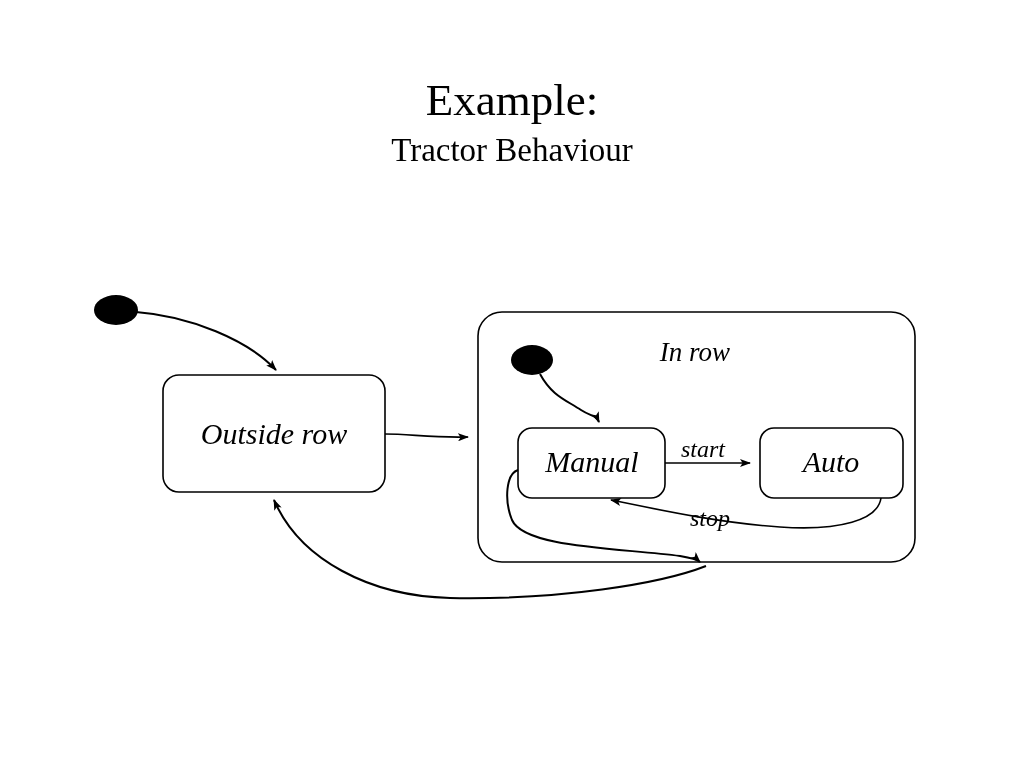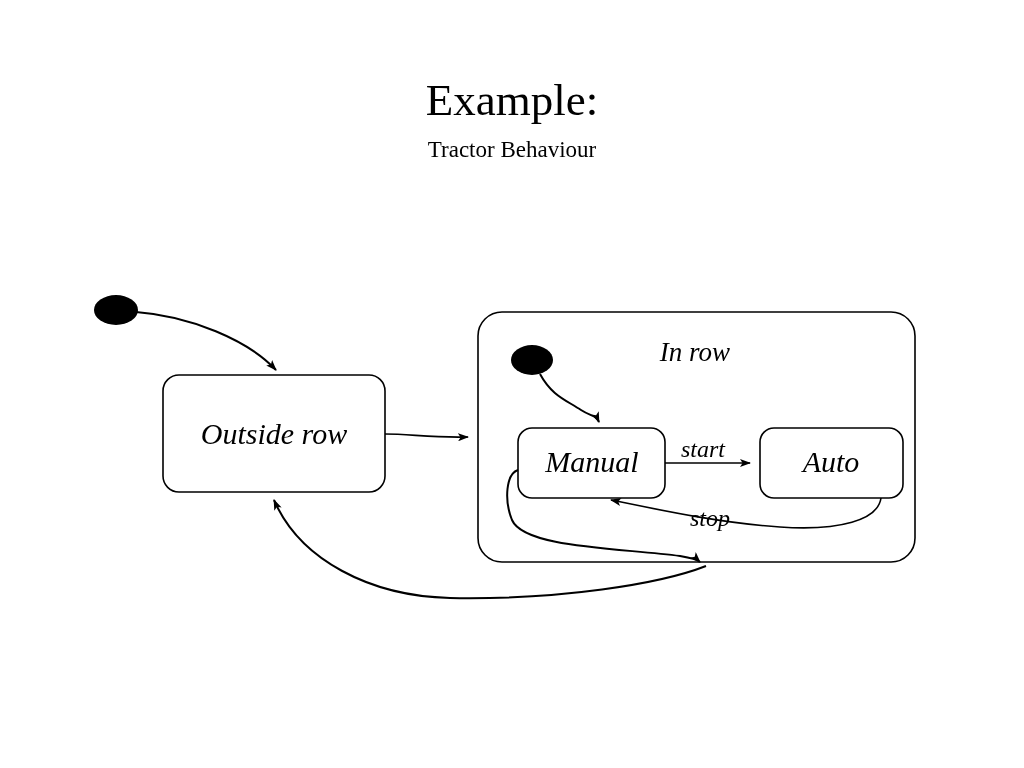--- a/index.html
+++ b/index.html
@@ -25,21 +25,21 @@
   }
   #slide-title {
     font-size: 45px;
     line-height: 52px;
     color: #000000;
     font-weight: normal;
     margin: 0;
     font-family: "Liberation Serif", "DejaVu Serif", serif;
   }
   #slide-subtitle {
-    font-size: 23px;
+    font-size: 33px;
     line-height: 40px;
     color: #000000;
     font-weight: normal;
     margin: 4px 0 0 0;
     font-family: "Liberation Serif", "DejaVu Serif", serif;
   }
   #diagram {
     position: absolute;
     left: 0;
     top: 0;

